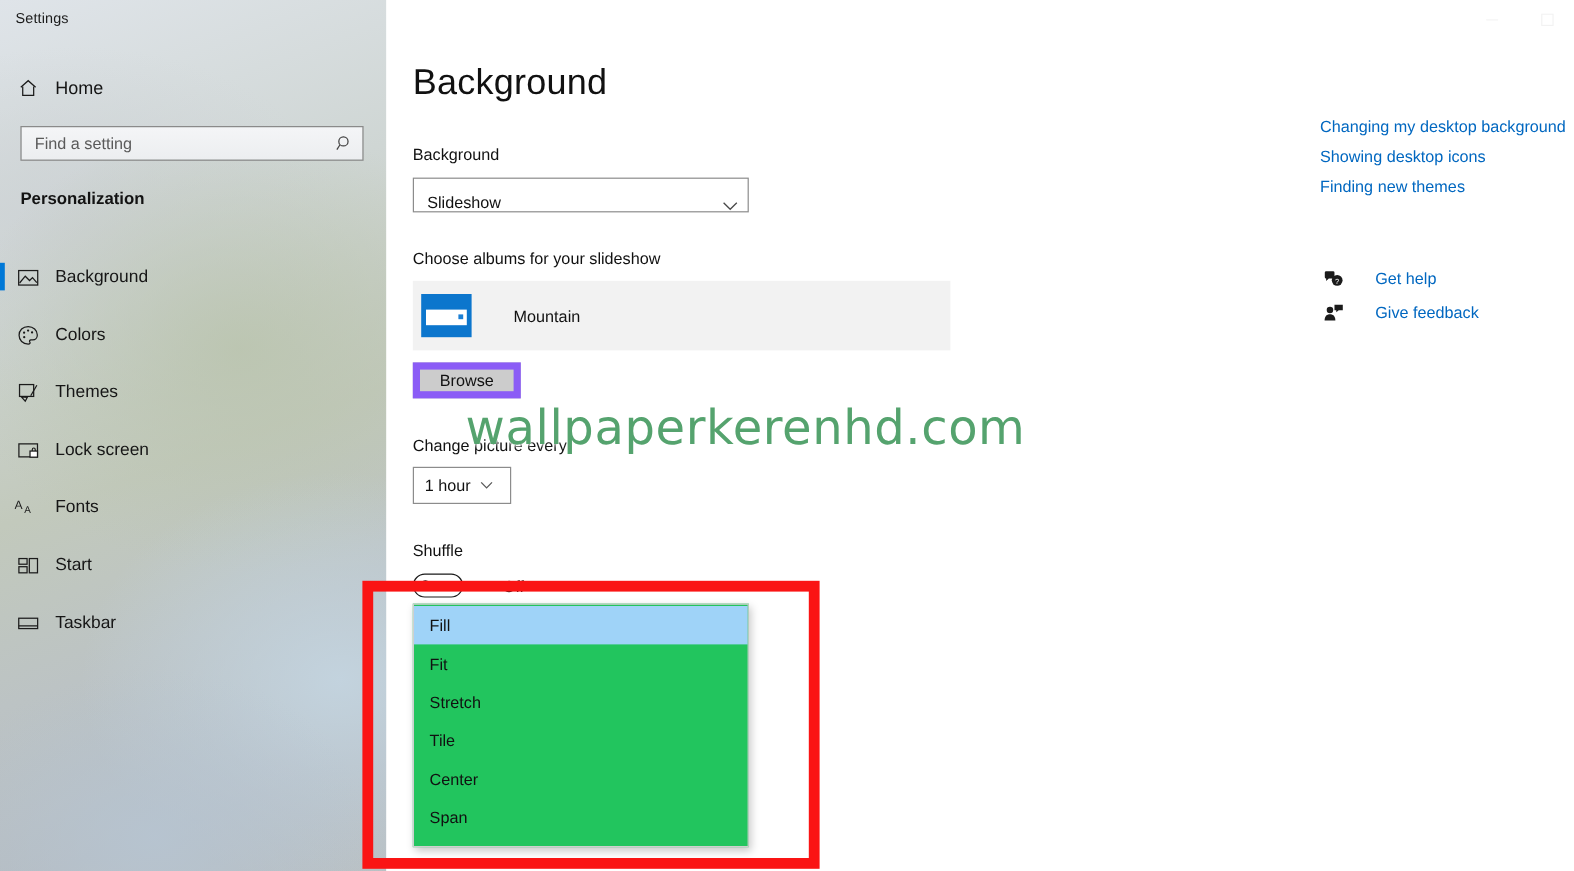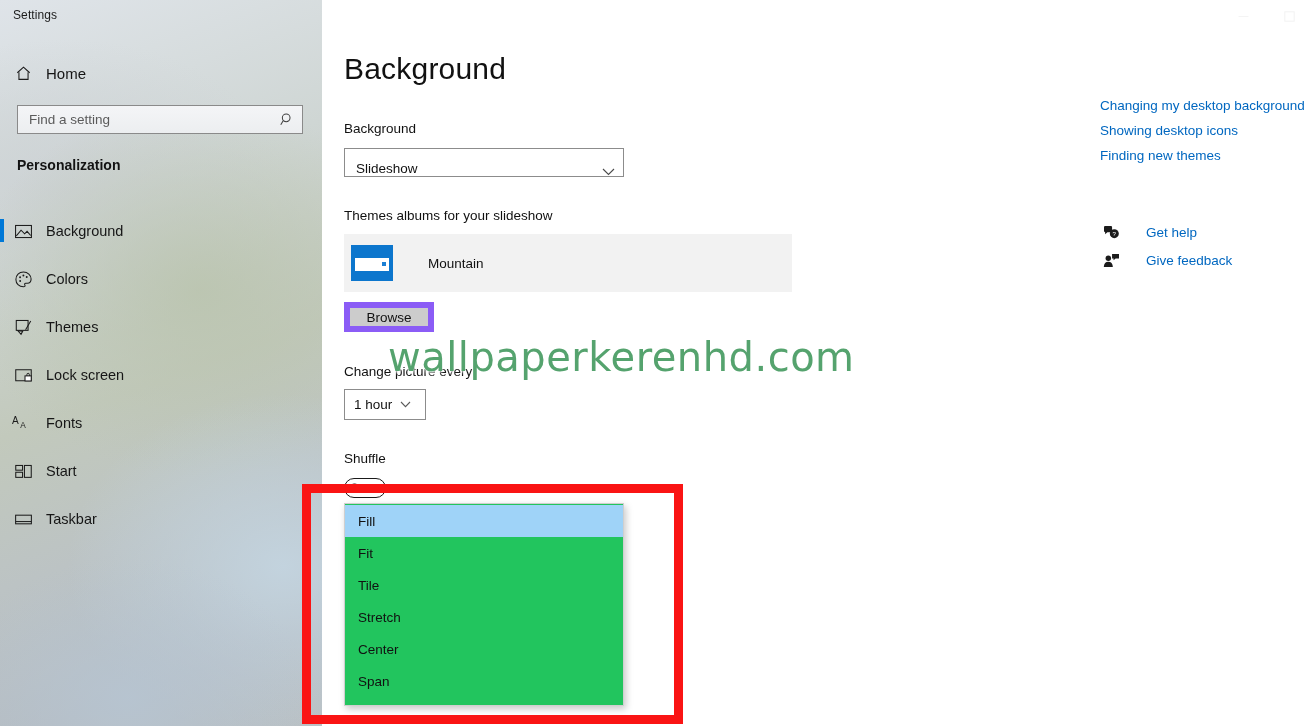--- a/index.html
+++ b/index.html
@@ -368,21 +368,21 @@
     <div id="bg-label" class="field-label">Background</div>
     <div id="bg-select">
       <span class="val">Slideshow</span>
       <span class="chev">
         <svg width="13" height="8" viewBox="0 0 13 8">
             <path d="M1 1 L6.5 6.4 L12 1" fill="none" stroke="#4a4a4a" stroke-width="1.1"></path>
           </svg>
       </span>
     </div>
 
-    <div id="albums-label" class="field-label">Themes albums for your slideshow</div>
+    <div id="albums-label" class="field-label">Choose albums for your slideshow</div>
     <div id="albums-panel">
       <div id="album-thumb">
           <div class="band"></div>
         </div>
       <span id="album-name">Mountain</span>
     </div>
     <div id="browse-btn">Browse</div>
 
     <div id="change-label" class="field-label">Change picture every</div>
     <div id="interval-select">
@@ -432,21 +432,21 @@
         <span class="htxt">Give feedback</span>
       </a>
     </div>
   </div>
 
   <div id="watermark">wallpaperkerenhd.com</div>
 
   <div id="fit-dropdown">
     <div class="dd-item sel">Fill</div>
     <div class="dd-item">Fit</div>
+    <div class="dd-item">Stretch</div>
     <div class="dd-item">Tile</div>
-    <div class="dd-item">Stretch</div>
     <div class="dd-item">Center</div>
     <div class="dd-item">Span</div>
   </div>
 
   <div id="red-box"></div>
 
 </div>
 
 </body></html>

